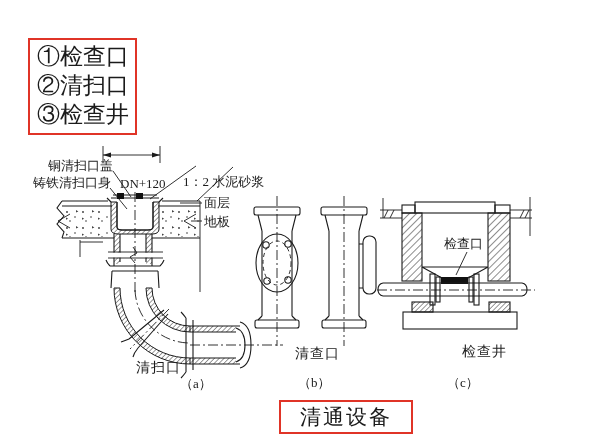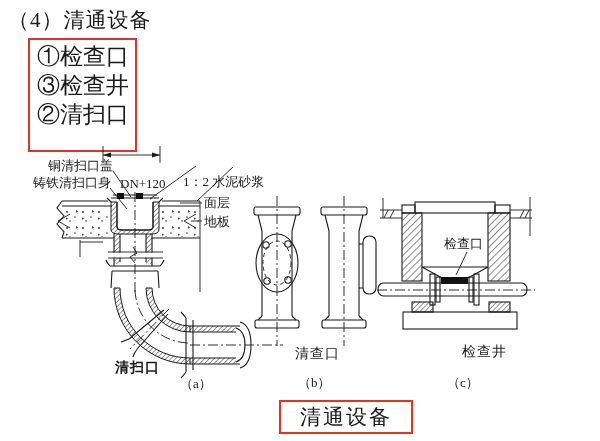--- a/index.html
+++ b/index.html
@@ -1,44 +1,43 @@
 <!DOCTYPE html>
 <html><head>
 <meta charset="utf-8">
 <style>
   html,body{margin:0;padding:0;background:#fff;}
   .stage{position:relative;width:600px;height:441px;background:#ffffff;overflow:hidden;
          font-family:"Liberation Serif","DejaVu Serif",serif;color:#1b1b1b;}
   .abs{position:absolute;}
   .title{font-size:21px;letter-spacing:1px;white-space:nowrap;}
-  .bullet-box{border:2px solid var(--red);padding:2px 6px 21px 7px;}
+  .bullet-box{border:2px solid var(--red);padding:2px 6px 4px 7px;}
   .bullet-box .bi{font-size:23px;line-height:29px;white-space:nowrap;}
   .fig-label{font-size:13px;white-space:nowrap;line-height:14px;}
   .fig-label.big{font-size:14px;line-height:15px;letter-spacing:1px;}
   .cap-prefix{font-size:20px;white-space:nowrap;}
   .cap-box{border:2px solid var(--red);width:130px;height:30px;display:flex;
            align-items:center;justify-content:center;font-size:21px;letter-spacing:2px;white-space:nowrap;}
   svg{position:absolute;left:0;top:0;}
   .ink{stroke:#1b1b1b;fill:none;stroke-width:1.1;}
   .thin{stroke:#1b1b1b;fill:none;stroke-width:0.9;}
   .dashdot{stroke:#1b1b1b;fill:none;stroke-width:0.9;stroke-dasharray:10 3 2 3;}
   .dashed{stroke:#1b1b1b;fill:none;stroke-width:0.9;stroke-dasharray:4 3;}
   .blackfill{fill:#111;stroke:none;}
 </style>
 </head>
 <body>
 
 <div class="stage" id="stage" style="--red:#e03427;">
 
-  <div class="abs title" style="left:8px;top:6px;">（4）清通设备</div>
 
   <div class="abs bullet-box" style="left:28px;top:38px;">
     <div class="bi">①检查口</div>
+    <div class="bi">②清扫口</div>
     <div class="bi">③检查井</div>
-    <div class="bi">②清扫口</div>
   </div>
 
   <svg width="600" height="441" viewBox="0 0 600 441">
     <defs>
       <pattern id="hatchA" width="5" height="5" patternUnits="userSpaceOnUse" patternTransform="rotate(45)">
         <line x1="0" y1="0" x2="0" y2="5" stroke="#1b1b1b" stroke-width="1"></line>
       </pattern>
       <pattern id="hatchB" width="3.4" height="3.4" patternUnits="userSpaceOnUse" patternTransform="rotate(45)">
         <line x1="0" y1="0" x2="0" y2="3.4" stroke="#1b1b1b" stroke-width="0.9"></line>
       </pattern>
@@ -158,21 +157,21 @@
       <path class="dashdot" d="M377,290 H535"></path>
     </g>
   </svg>
 
   <div class="abs fig-label" style="left:120px;top:137px;margin-top:40px;">DN+120</div>
   <div class="abs fig-label" style="left:183px;top:149px;margin-top:26px;">1：2 水泥砂浆</div>
   <div class="abs fig-label" style="left:48px;top:159px;">铜清扫口盖</div>
   <div class="abs fig-label" style="left:33px;top:176px;">铸铁清扫口身</div>
   <div class="abs fig-label" style="left:204px;top:196px;">面层</div>
   <div class="abs fig-label" style="left:204px;top:215px;">地板</div>
-  <div class="abs fig-label big" style="left:115px;top:360px;font-weight:bold;">清扫口</div>
+  <div class="abs fig-label big" style="left:136px;top:360px;">清扫口</div>
   <div class="abs fig-label" style="left:180px;top:377px;">（a）</div>
   <div class="abs fig-label big" style="left:295px;top:346px;">清查口</div>
   <div class="abs fig-label" style="left:298px;top:376px;">（b）</div>
   <div class="abs fig-label" style="left:444px;top:237px;">检查口</div>
   <div class="abs fig-label big" style="left:462px;top:344px;">检查井</div>
   <div class="abs fig-label" style="left:447px;top:376px;">（c）</div>
 
   <div class="abs cap-box" style="left:279px;top:400px;">
     <span>清通设备</span>
   </div>

